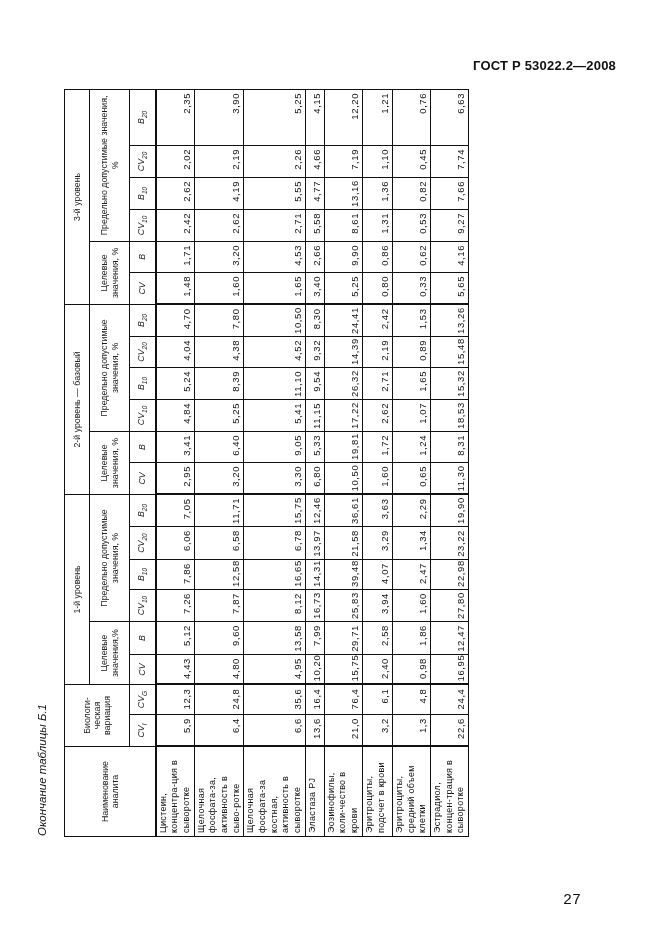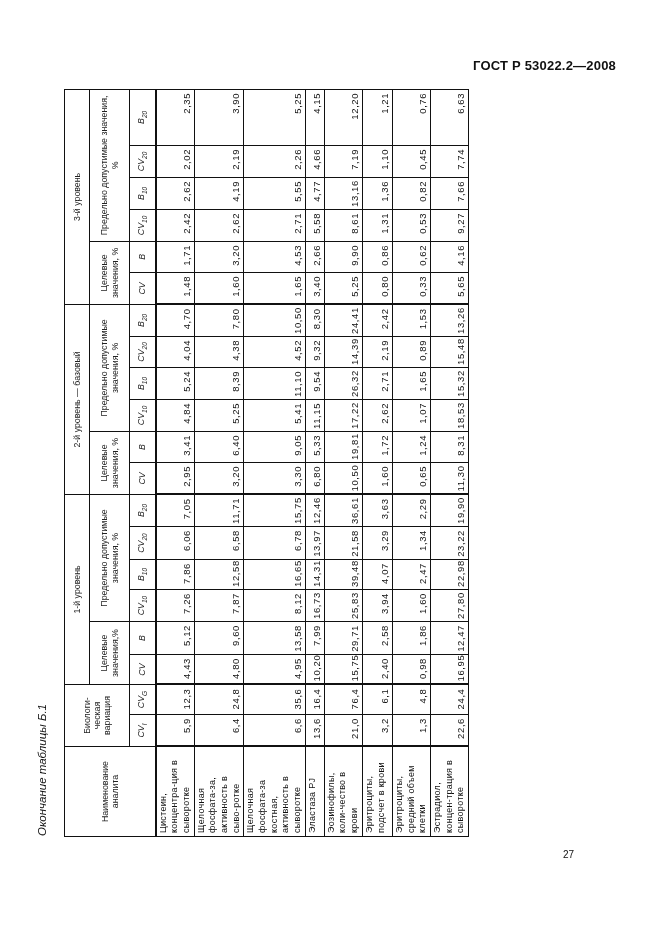--- a/index.html
+++ b/index.html
@@ -1,18 +1,18 @@
 <!DOCTYPE html>
 <html><head>
 <meta charset="utf-8">
 <style>
   html, body { margin:0; padding:0; background:#fff; }
   body { width:661px; height:936px; position:relative; overflow:hidden; font-family:"Liberation Sans", sans-serif; color:#111; }
   .doc-header { position:absolute; top:58px; right:45px; font-weight:bold; font-size:13px; letter-spacing:0.2px;padding-left:12px; }
-  .page-number { position:absolute; top:849px; left:563px; font-size:10px; }
+  .page-number { position:absolute; top:892px; left:563px; font-size:15px;font-family:Liberation Mono, monospace; }
   .caption-wrap { position:absolute; left:36px; top:836px; width:200px; height:16px; transform-origin:0 0; transform:rotate(-90deg); }
   .caption { font-style:italic; font-size:11.5px; white-space:nowrap; }
   
   .table-wrap { position:absolute; left:64px; top:837px; width:747px; height:344px; transform-origin:0 0; transform:rotate(-90deg); }
   table { border-collapse:collapse; table-layout:fixed; width:747px; height:344px; font-size:9.5px; }
   td, th { border:1px solid #111; padding:0 2px; text-align:center; vertical-align:middle; font-weight:normal; overflow:hidden; }
   th { font-size:8.8px; line-height:1.15; color:#222; }
   td.num { text-align:right; padding-right:3px; vertical-align:bottom; padding-bottom:2px; letter-spacing:0.6px; }
   td.name { text-align:left; font-size:9px; line-height:1.3; padding:1px 3px; vertical-align:top; letter-spacing:0.3px; }
   .thick-r { border-right:2px solid #111; }

